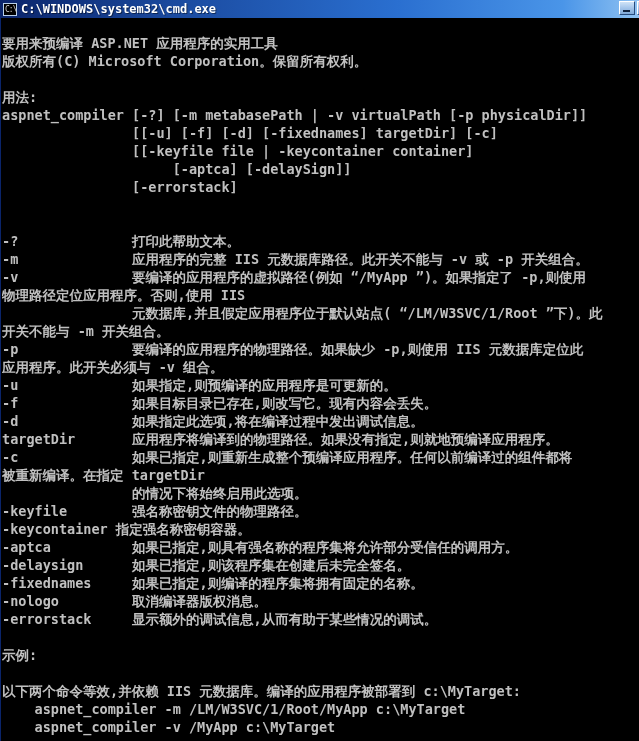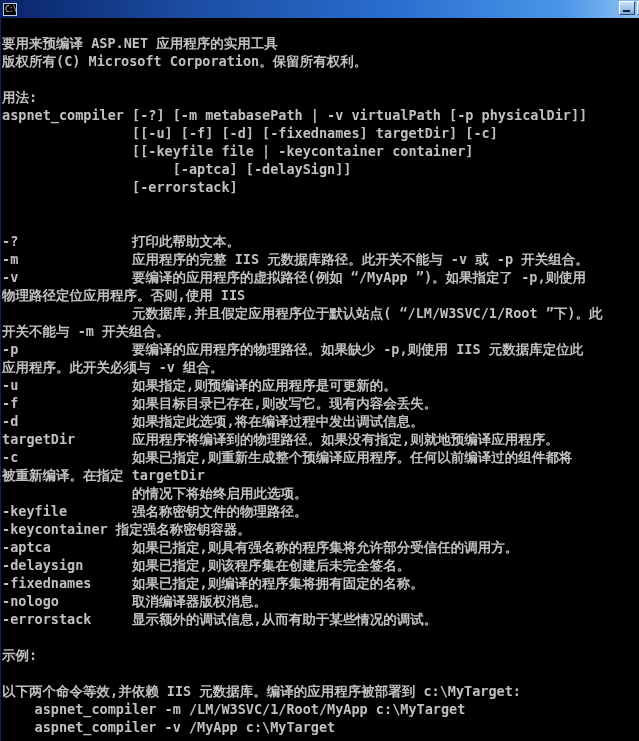--- a/index.html
+++ b/index.html
@@ -133,20 +133,21 @@
 </style>
 </head>
 <body>
 
 <div id="window">
 
   <div id="titlebar">
     <div id="app-icon">
       <span class="glyph">C:\</span>
     </div>
+    <span id="title-text">C:\WINDOWS\system32\cmd.exe</span>
 
     <div id="win-buttons">
       <div class="win-btn btn-min">
         <span class="mark"></span>
       </div>
       <div class="win-btn btn-restore">
         
         
       </div>
     </div>

